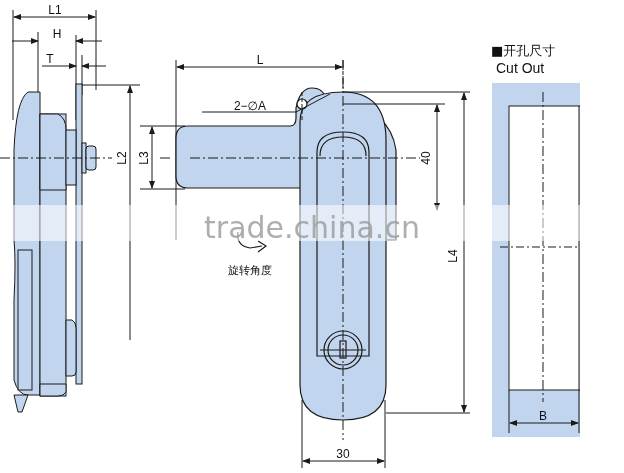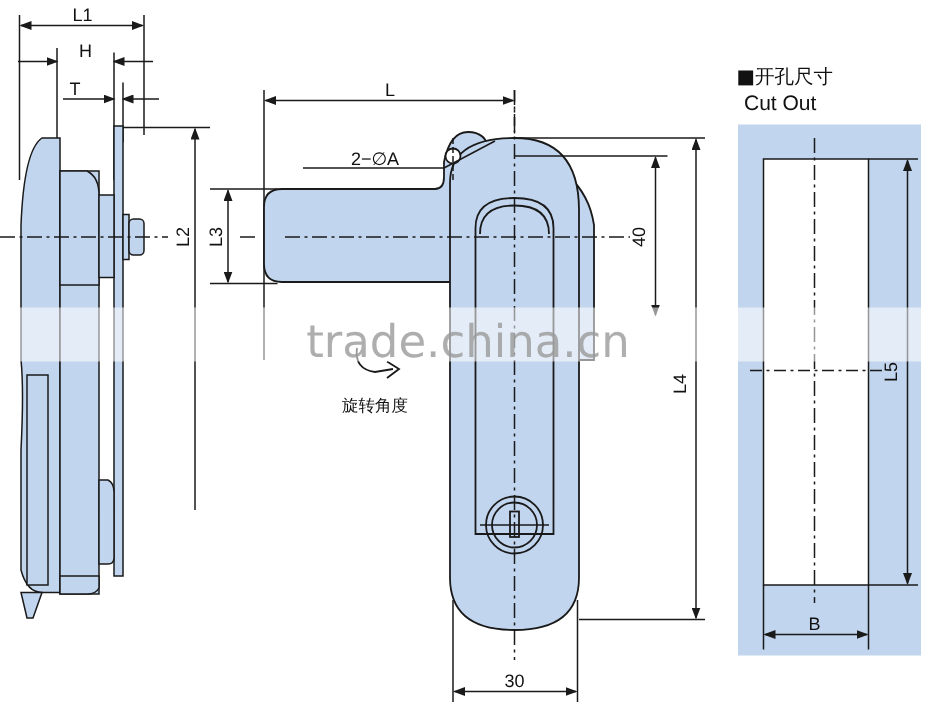--- a/index.html
+++ b/index.html
@@ -1,16 +1,16 @@
 <!DOCTYPE html>
 <html><head>
   <meta charset="utf-8">
   <style>
     html, body { margin: 0; padding: 0; background: #ffffff; }
-    #canvas { position: relative; width: 624px; height: 473px; overflow: hidden; background: #ffffff; font-family: "Liberation Sans", sans-serif; }
+    #canvas { position: relative; width: 580px; height: 473px; overflow: hidden; background: #ffffff; font-family: "Liberation Sans", sans-serif; }
     svg { position: absolute; left: 0; top: 0; }
     .lbl { font-family: "Liberation Sans", sans-serif; font-size: 12px; fill: #111; }
     .wm { font-family: "DejaVu Sans", sans-serif; font-size: 30px; fill: #9a9a9a; opacity: 0.8; }
     .cn { font-family: "DejaVu Sans", sans-serif; font-size: 11px; fill: #111; }
     .title-cn { font-family: "DejaVu Sans", sans-serif; font-size: 13px; fill: #111; }
     .title-en { font-family: "Liberation Sans", sans-serif; font-size: 14px; fill: #111; }
   </style>
 </head>
 <body>
 

